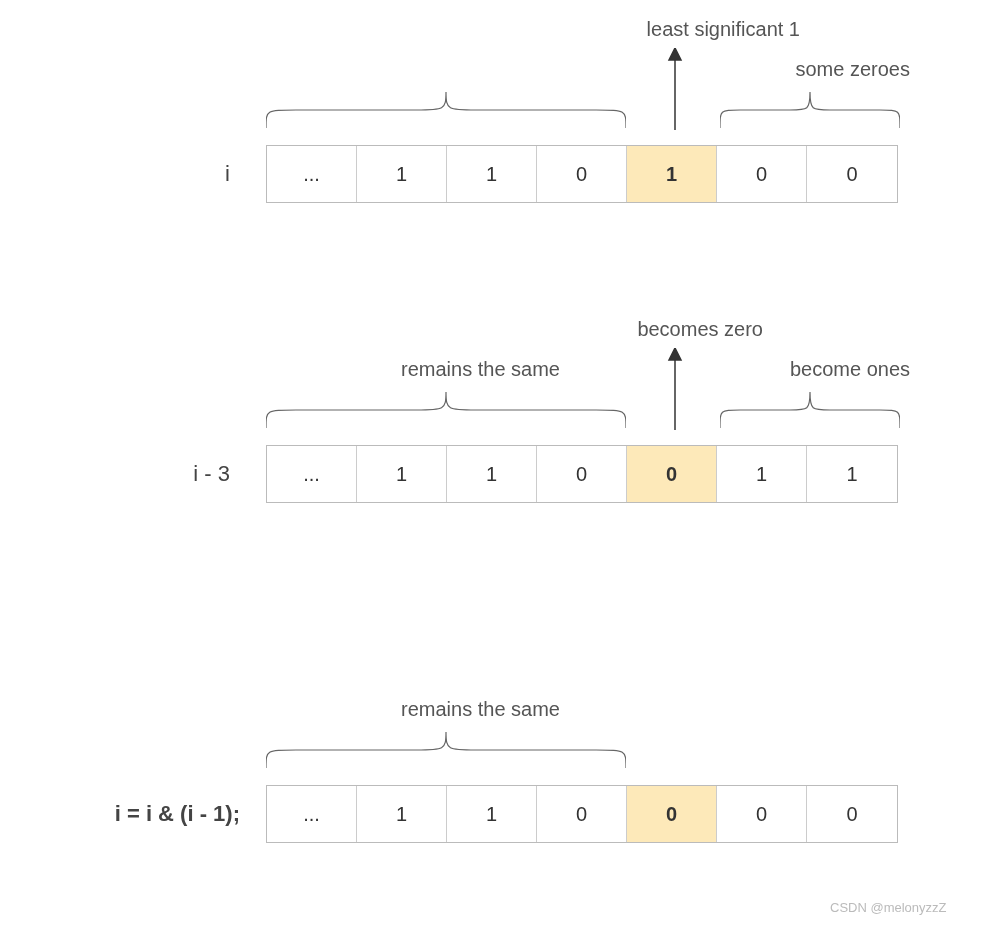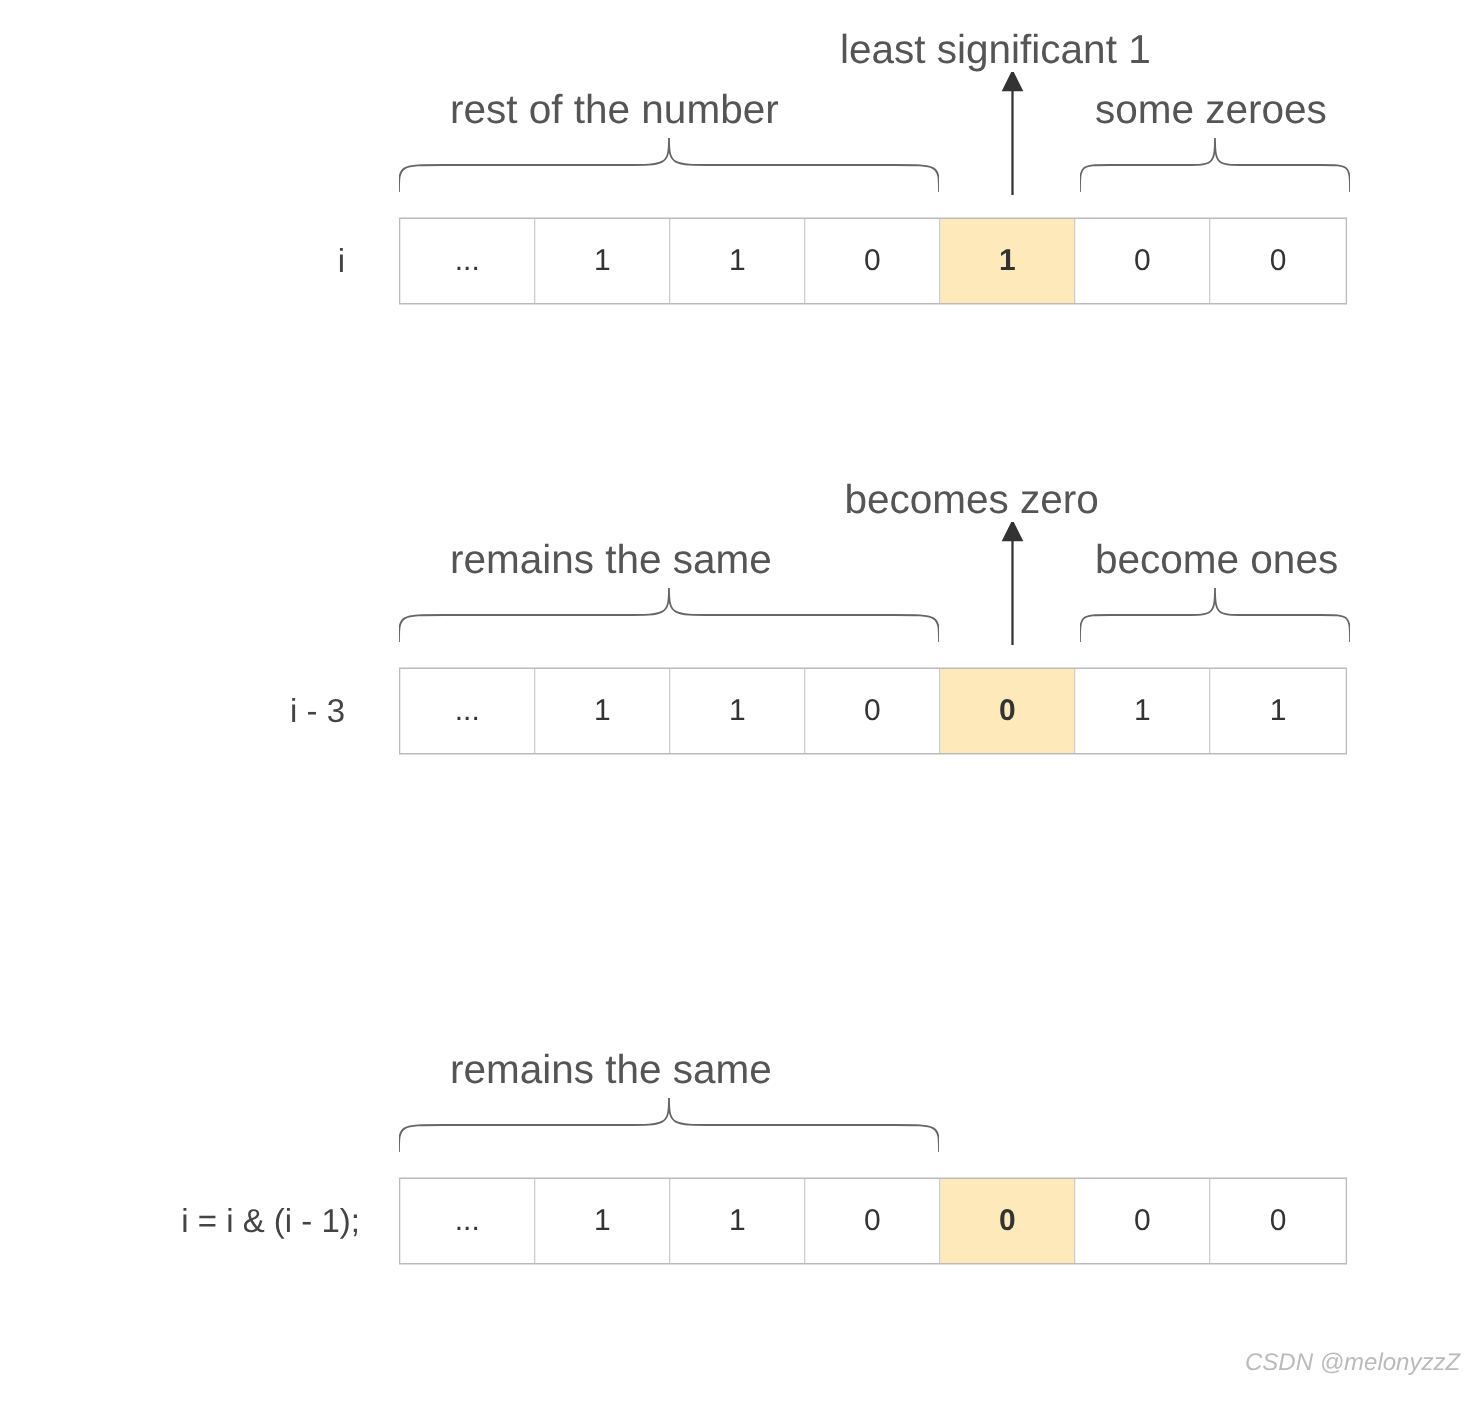--- a/index.html
+++ b/index.html
@@ -37,49 +37,47 @@
     align-items: center;
     justify-content: center;
     font-size: 20px;
     color: #333;
     background: #fff;
   }
   .bit-cell:last-child { border-right: none; }
   .bit-cell.hl { background: #fde9b9; font-weight: bold; }
   .annot {
     position: absolute;
-    font-size: 27px;
+    font-size: 20px;
     color: #555;
-    text-align: left;
+    text-align: right;
     white-space: nowrap;
   }
   .brace {
     position: absolute;
     stroke: #666;
     stroke-width: 1.2;
     fill: none;
   }
   .arrow {
     position: absolute;
     stroke: #333;
     stroke-width: 1.5;
     fill: #333;
   }
   .watermark {
     position: absolute;
-    font-size: 16px;
+    font-size: 13px;
     color: #bbb;
-    font-style: italic;
   }
 </style>
 </head>
 <body>
 
 <div class="section" style="top:0;height:280px;">
-  <div class="annot" style="left:300px;top:58px;width:260px;">rest of the number</div>
   <svg class="brace" style="left:266px;top:90px;" width="360" height="40" viewBox="0 0 360 40">
     <path d="M 0 38 C 0 20, 0 20, 30 20 L 150 20 C 178 20, 180 20, 180 2 C 180 20, 182 20, 210 20 L 330 20 C 360 20, 360 20, 360 38"></path>
   </svg>
   <div class="annot" style="left:560px;top:18px;width:240px;">least significant 1</div>
   <svg class="arrow" style="left:665px;top:48px;" width="20" height="82" viewBox="0 0 20 82">
     <line x1="10" y1="10" x2="10" y2="82" stroke="#333"></line>
     <polygon points="10,0 4,12 16,12"></polygon>
   </svg>
   <div class="annot" style="left:730px;top:58px;width:180px;">some zeroes</div>
   <svg class="brace" style="left:720px;top:90px;" width="180" height="40" viewBox="0 0 180 40">
@@ -121,21 +119,21 @@
     <div class="bit-cell">1</div>
     <div class="bit-cell">1</div>
   </div>
 </div>
 
 <div class="section" style="top:640px;height:280px;">
   <div class="annot" style="left:300px;top:58px;width:260px;">remains the same</div>
   <svg class="brace" style="left:266px;top:90px;" width="360" height="40" viewBox="0 0 360 40">
     <path d="M 0 38 C 0 20, 0 20, 30 20 L 150 20 C 178 20, 180 20, 180 2 C 180 20, 182 20, 210 20 L 330 20 C 360 20, 360 20, 360 38"></path>
   </svg>
-  <div class="row-label" style="left:30px;top:161px;width:210px;">i = i &amp; (i - 1);</div>
+  <div class="row-label" style="left:30px;top:161px;width:210px;font-weight:bold;">i = i &amp; (i - 1);</div>
   <div class="bit-row" style="left:266px;top:145px;">
     <div class="bit-cell">...</div>
     <div class="bit-cell">1</div>
     <div class="bit-cell">1</div>
     <div class="bit-cell">0</div>
     <div class="bit-cell hl">0</div>
     <div class="bit-cell">0</div>
     <div class="bit-cell">0</div>
   </div>
 </div>

